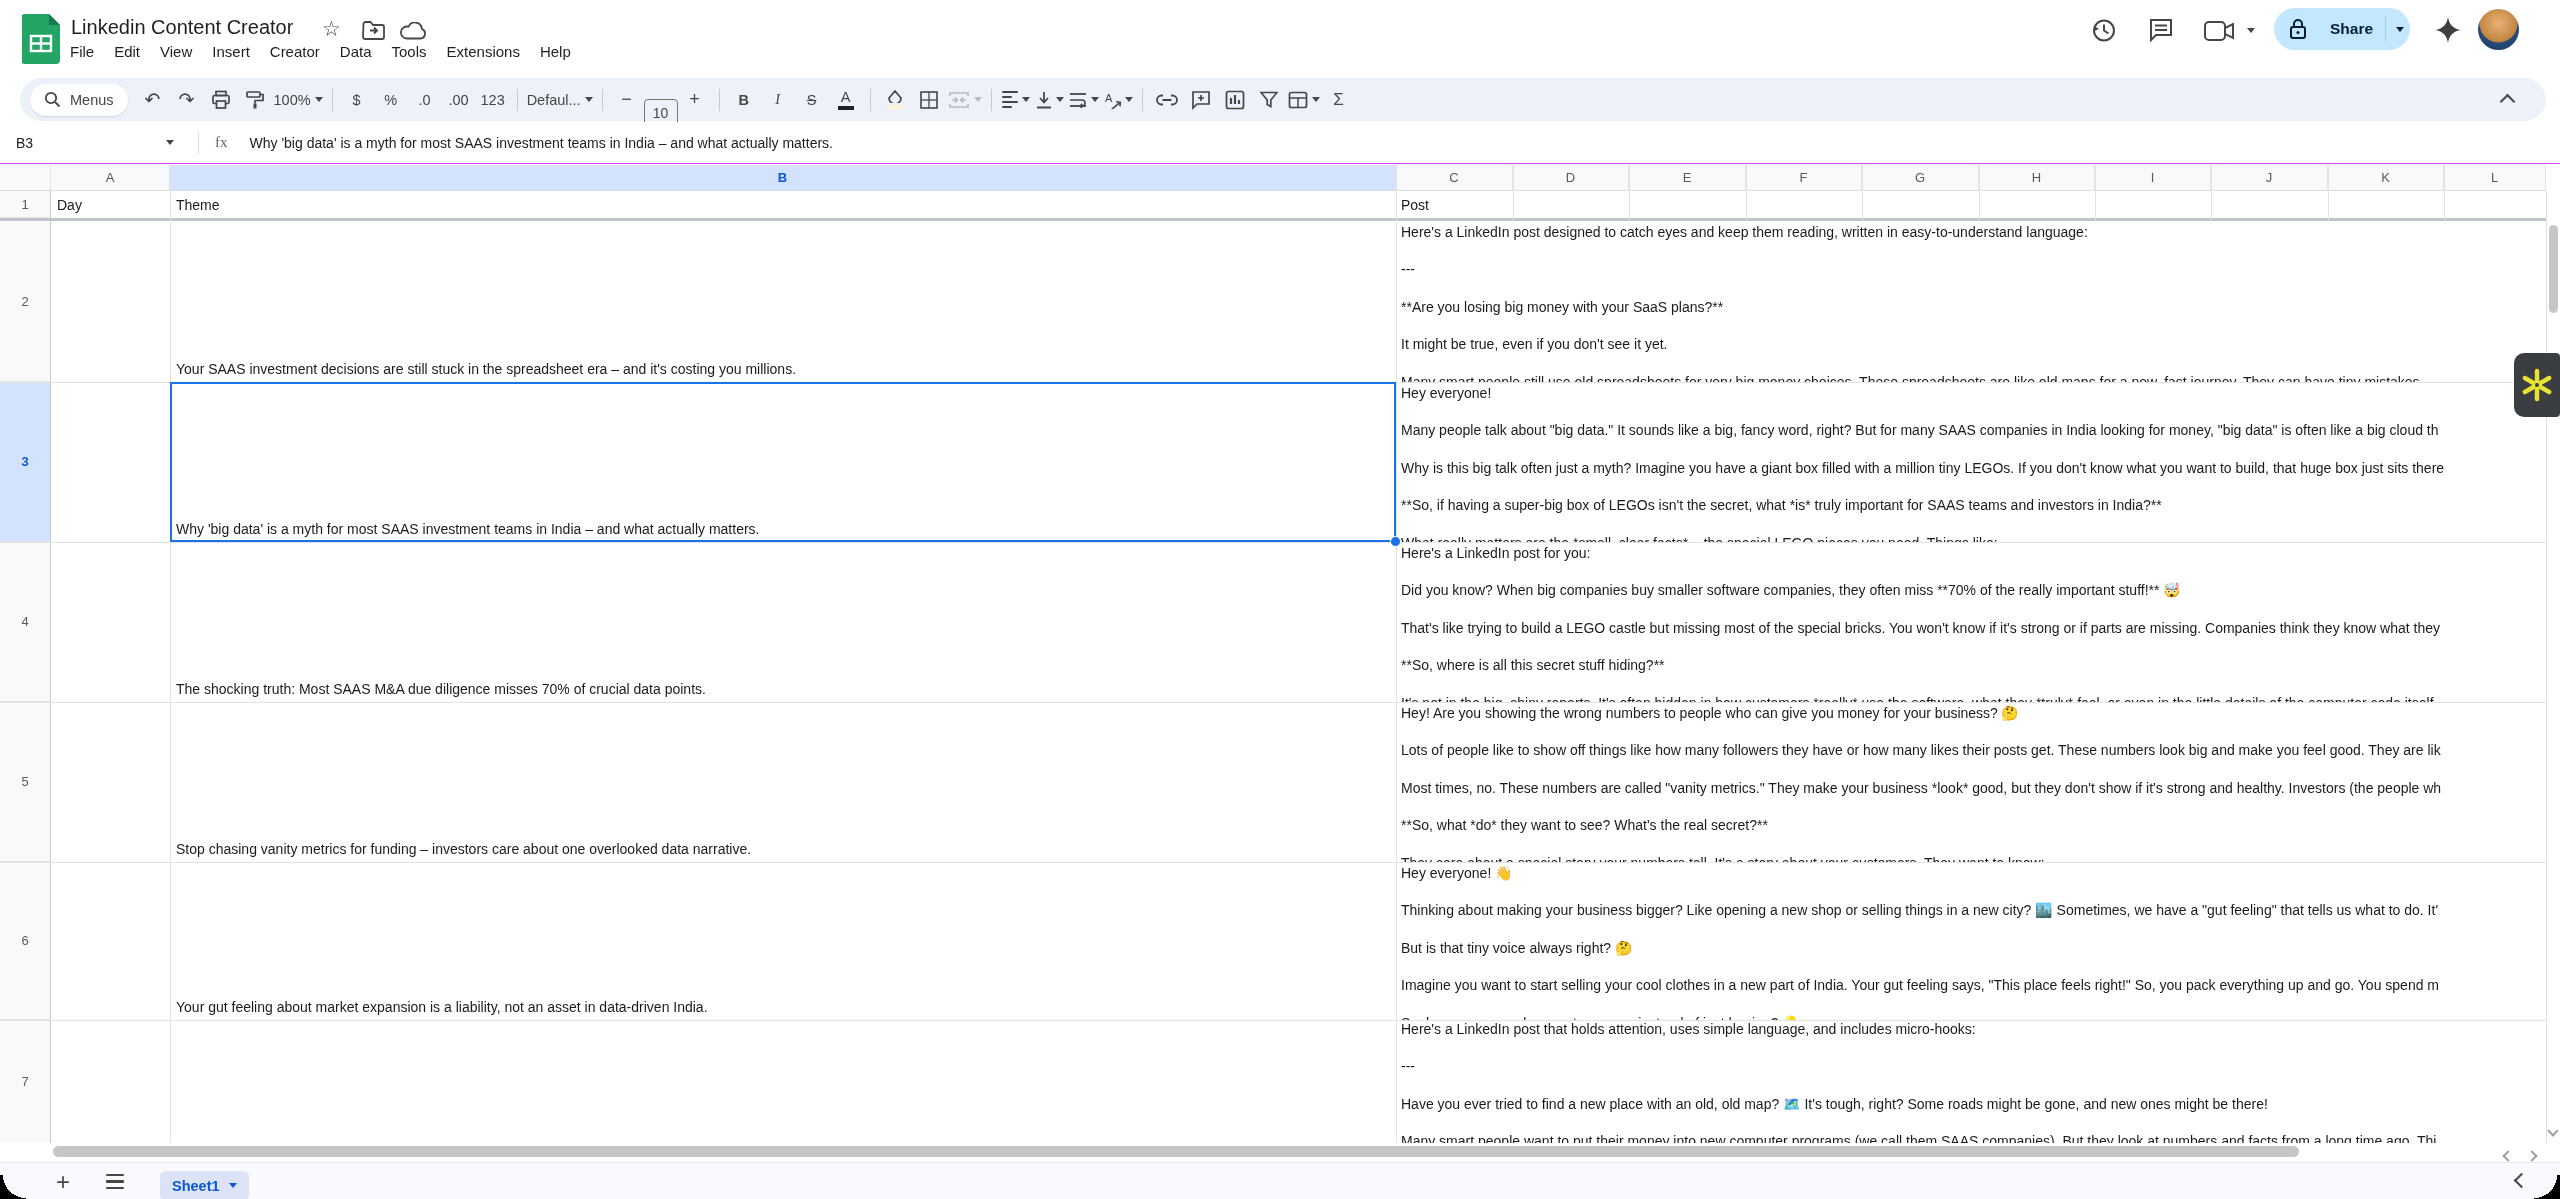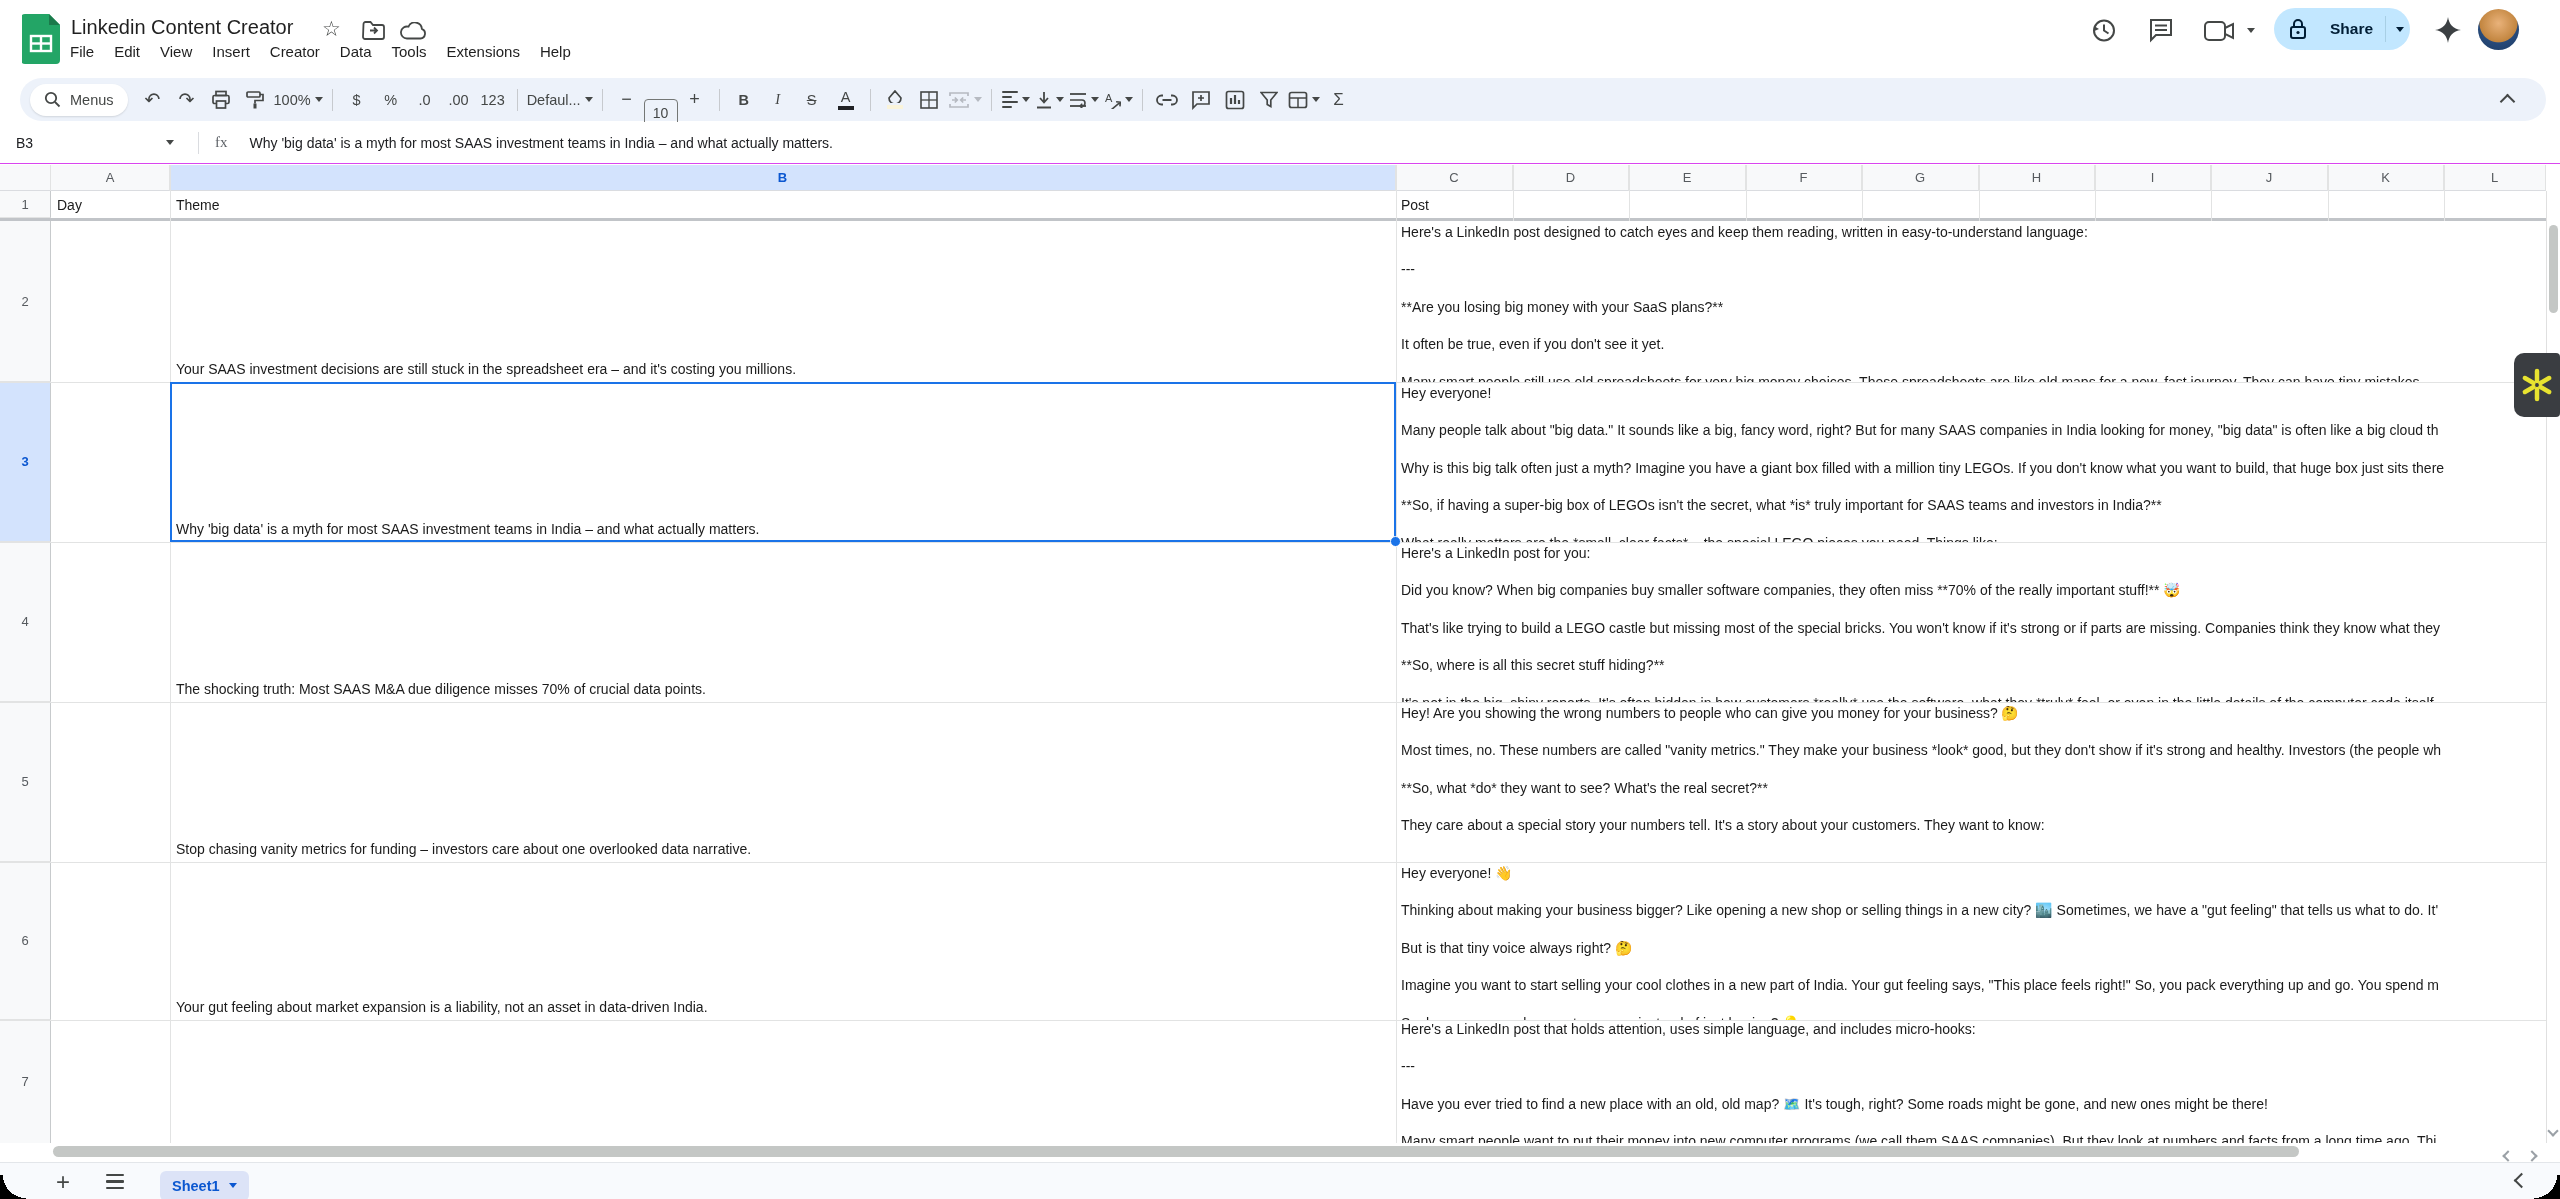--- a/index.html
+++ b/index.html
@@ -352,39 +352,40 @@
     <div class="abs cellTxt themecell" style="top:193px;">Your SAAS investment decisions are still stuck in the spreadsheet era – and it's costing you millions.</div>
     <div class="abs cellTxt themecell" style="top:353px;">Why 'big data' is a myth for most SAAS investment teams in India – and what actually matters.</div>
     <div class="abs cellTxt themecell" style="top:513px;">The shocking truth: Most SAAS M&amp;A due diligence misses 70% of crucial data points.</div>
     <div class="abs cellTxt themecell" style="top:673px;">Stop chasing vanity metrics for funding – investors care about one overlooked data narrative.</div>
     <div class="abs cellTxt themecell" style="top:831px;">Your gut feeling about market expansion is a liability, not an asset in data-driven India.</div>
 
     <div class="abs postcell" style="top:56px;height:161px;">
       <div class="pl">Here's a LinkedIn post designed to catch eyes and keep them reading, written in easy-to-understand language:</div>
       <div class="pl">---</div>
       <div class="pl">**Are you losing big money with your SaaS plans?**</div>
-      <div class="pl">It often be true, even if you don't see it yet.</div>
+      <div class="pl">It might be true, even if you don't see it yet.</div>
       <div class="pl">Many smart people still use old spreadsheets for very big money choices. These spreadsheets are like old maps for a new, fast journey. They can have tiny mistakes</div>
     </div>
     <div class="abs postcell" style="top:217px;height:160px;">
       <div class="pl">Hey everyone!</div>
       <div class="pl">Many people talk about "big data." It sounds like a big, fancy word, right? But for many SAAS companies in India looking for money, "big data" is often like a big cloud th</div>
       <div class="pl">Why is this big talk often just a myth? Imagine you have a giant box filled with a million tiny LEGOs. If you don't know what you want to build, that huge box just sits there</div>
       <div class="pl">**So, if having a super-big box of LEGOs isn't the secret, what *is* truly important for SAAS teams and investors in India?**</div>
       <div class="pl">What really matters are the *small, clear facts* – the special LEGO pieces you need. Things like:</div>
     </div>
     <div class="abs postcell" style="top:377px;height:160px;">
       <div class="pl">Here's a LinkedIn post for you:</div>
       <div class="pl">Did you know? When big companies buy smaller software companies, they often miss **70% of the really important stuff!** 🤯</div>
       <div class="pl">That's like trying to build a LEGO castle but missing most of the special bricks. You won't know if it's strong or if parts are missing. Companies think they know what they</div>
       <div class="pl">**So, where is all this secret stuff hiding?**</div>
       <div class="pl">It's not in the big, shiny reports. It's often hidden in how customers *really* use the software, what they *truly* feel, or even in the little details of the computer code itself</div>
     </div>
     <div class="abs postcell" style="top:537px;height:160px;">
       <div class="pl">Hey! Are you showing the wrong numbers to people who can give you money for your business? 🤔</div>
+      <div class="pl">Lots of people like to show off things like how many followers they have or how many likes their posts get. These numbers look big and make you feel good. They are lik</div>
       <div class="pl">Most times, no. These numbers are called "vanity metrics." They make your business *look* good, but they don't show if it's strong and healthy. Investors (the people wh</div>
       <div class="pl">**So, what *do* they want to see? What's the real secret?**</div>
       <div class="pl">They care about a special story your numbers tell. It's a story about your customers. They want to know:</div>
     </div>
     <div class="abs postcell" style="top:697px;height:158px;">
       <div class="pl">Hey everyone! 👋</div>
       <div class="pl">Thinking about making your business bigger? Like opening a new shop or selling things in a new city? 🏙️ Sometimes, we have a "gut feeling" that tells us what to do. It'</div>
       <div class="pl">But is that tiny voice always right? 🤔</div>
       <div class="pl">Imagine you want to start selling your cool clothes in a new part of India. Your gut feeling says, "This place feels right!" So, you pack everything up and go. You spend m</div>
       <div class="pl">So, how can we make smarter moves instead of just hoping? 💡</div>

